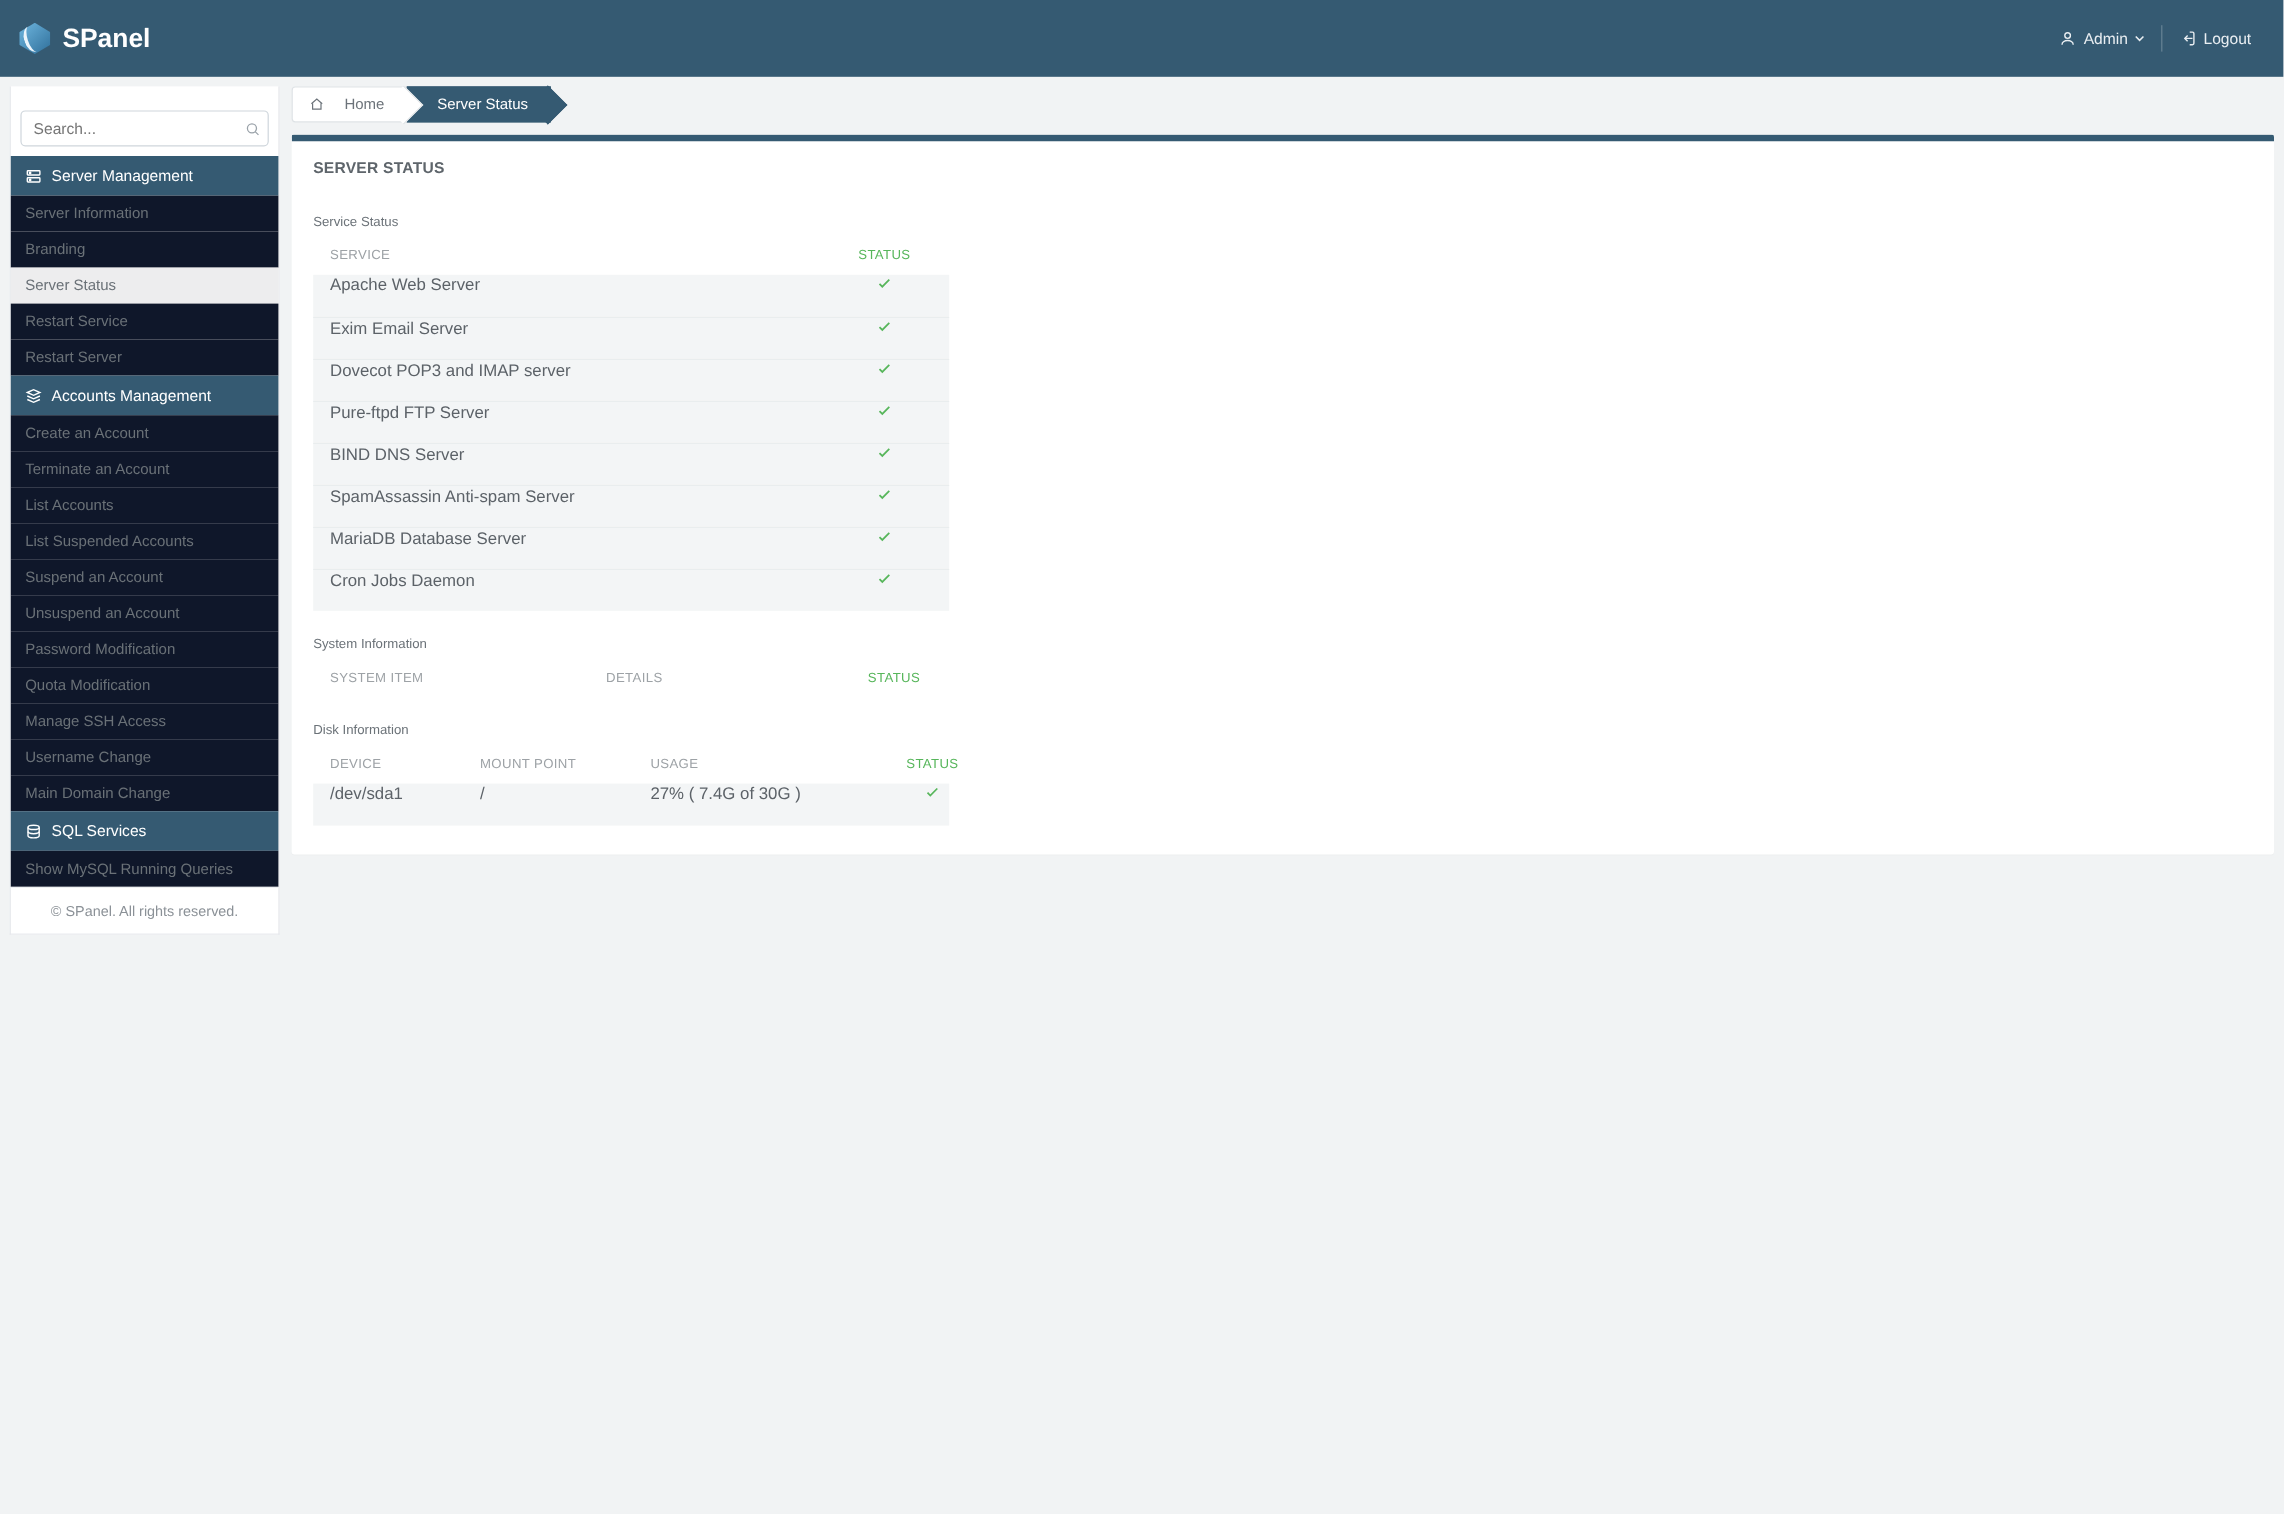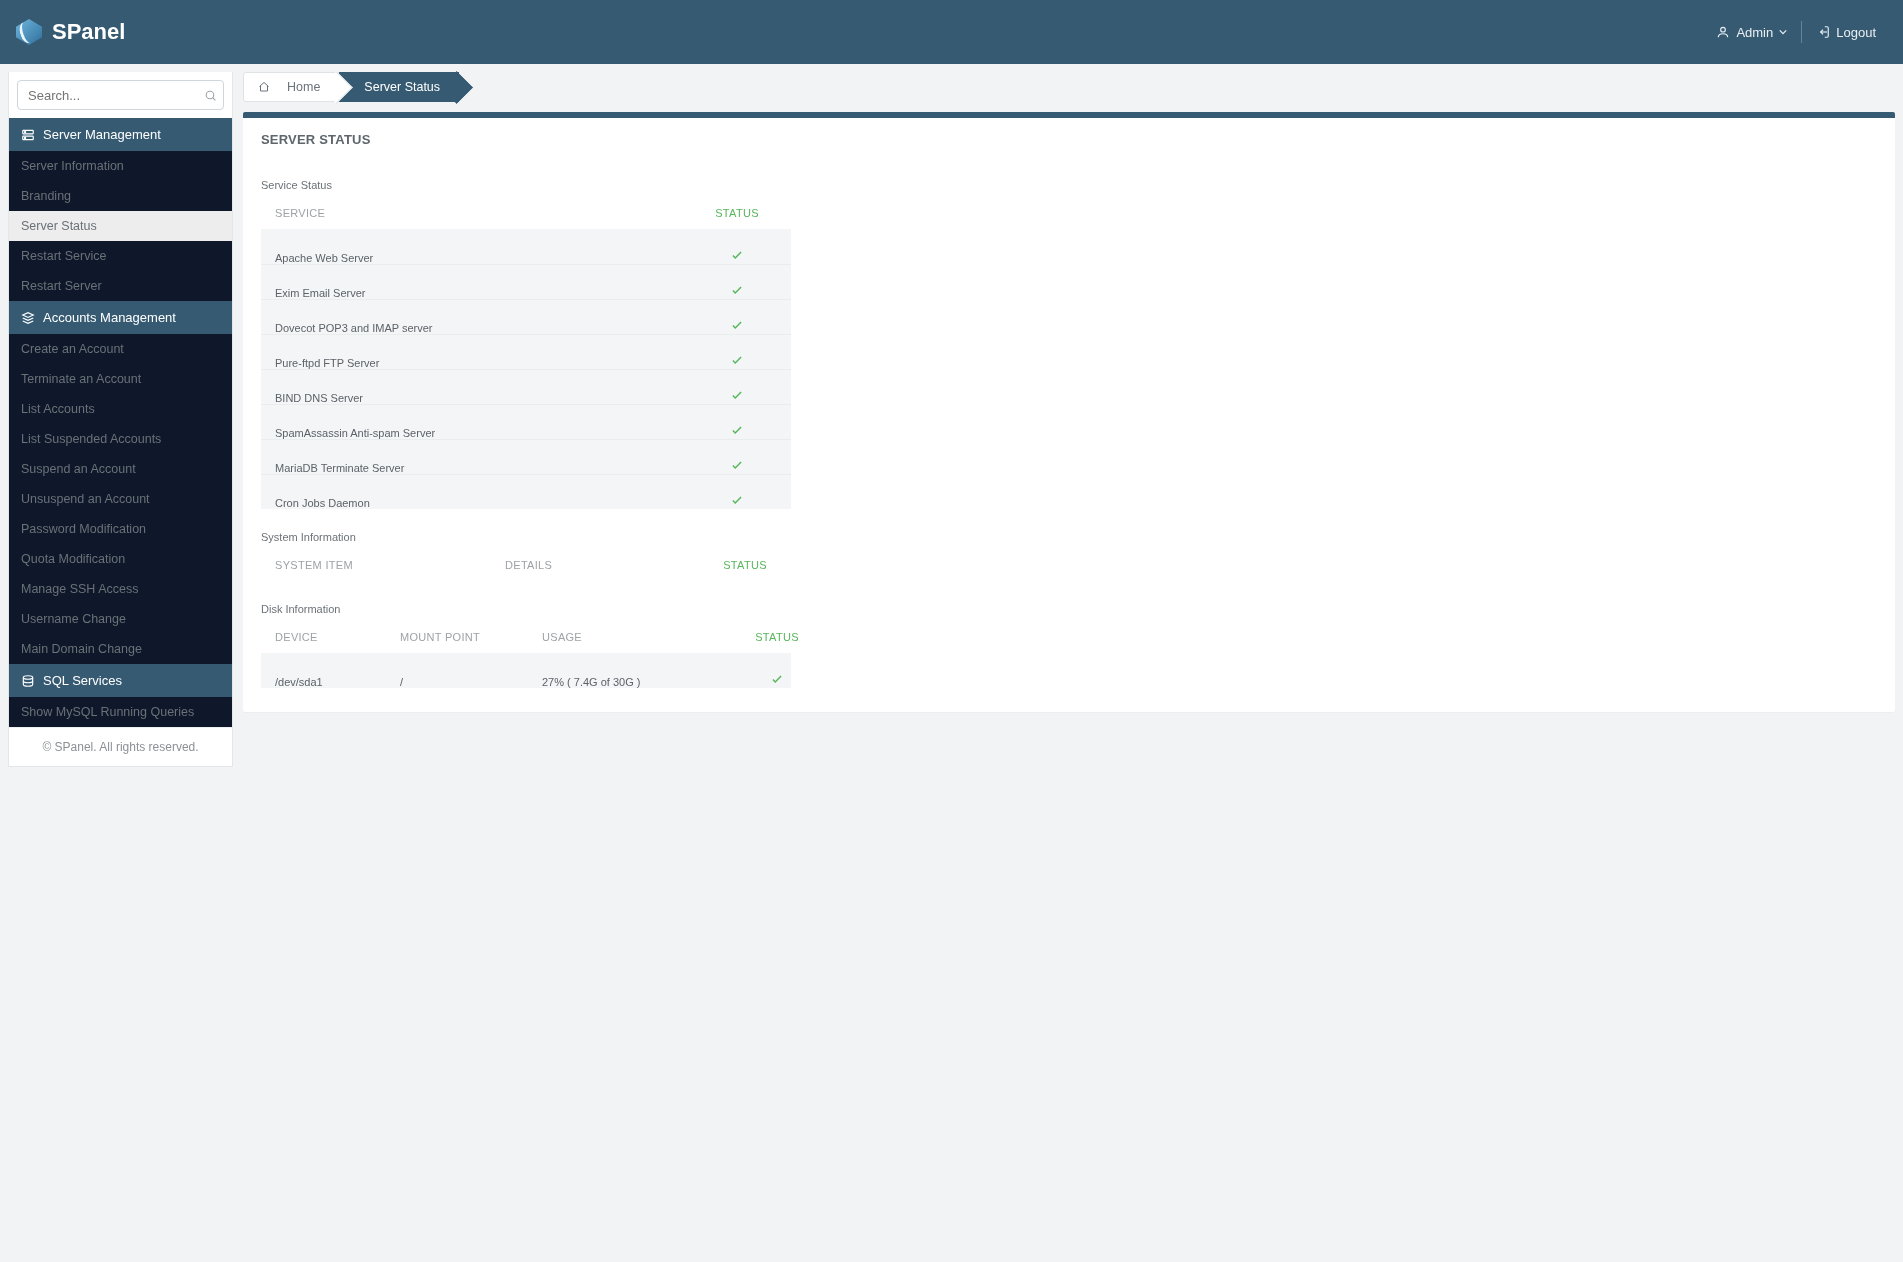--- a/index.html
+++ b/index.html
@@ -11,41 +11,41 @@
 .brand .logo::before{content:"";position:absolute;inset:0;background:linear-gradient(135deg,#6fb7e0,#2f6f9a);clip-path:polygon(50% 0,100% 30%,100% 70%,50% 100%,0 70%,0 30%);border-radius:3px}
 .brand .logo::after{content:"";position:absolute;left:4px;top:2px;width:14px;height:22px;border-left:3px solid #eaf4fb;border-radius:50%/60%;transform:rotate(-18deg)}
 .toplinks{display:flex;align-items:center}
 .toplinks .link{display:flex;align-items:center;gap:6px;padding:7px 11px;color:#e9eef2;font-size:13px;cursor:pointer}
 .toplinks .divider{width:1px;height:22px;background:rgba(255,255,255,.25);margin:0 3px}
 .caret-d{width:8px;height:8px;display:inline-block}
 .ico{display:inline-flex;align-items:center;justify-content:center}
 
 .wrap{display:flex;align-items:flex-start}
 .sidebar{width:225px;background:#fff;border:1px solid #e4e7ea;border-top:none;margin:8px 0 0 8px;min-height:640px;display:flex;flex-direction:column}
-.search{display:flex;align-items:center;border:1px solid #cfd6dc;border-radius:4px;margin:8px 8px 8px 8px;height:30px;padding:0 10px;background:#fff}
+.search{display:flex;align-items:center;border:1px solid #cfd6dc;border-radius:4px;margin:20px 8px 8px 8px;height:30px;padding:0 10px;background:#fff}
 .search input{flex:1;border:none;outline:none;font-size:13px;color:#666;background:transparent}
 .search .sico{color:#9aa2a9}
 .nav-header{background:#355a72;color:#fff;padding:9px 12px;display:flex;align-items:center;gap:8px;font-size:13px}
 .nav-item{padding:8px 12px;color:#6a7177;font-size:12.5px;cursor:pointer;background:#0f172a}
 .nav-item.active{background:#ededee}
 .copyright{padding:12px 10px;text-align:center;color:#8b9197;font-size:12px;border-top:1px solid #eef0f2}
 
 .main{flex:1;padding:8px 8px 30px 10px}
 .breadcrumbs{display:flex;align-items:center;height:30px;margin-bottom:10px}
 .crumb{position:relative;display:flex;align-items:center;gap:17px;padding:0 18px 0 24px;height:30px;background:#fff;border:1px solid #dfe3e6;color:#6c737a;font-size:12.5px;cursor:pointer}
 .crumb:first-child{padding-left:14px;border-top-left-radius:3px;border-bottom-left-radius:3px}
 .crumb::after{content:"";position:absolute;right:-10px;top:3px;width:22px;height:22px;background:#fff;border-top:1px solid #dfe3e6;border-right:1px solid #dfe3e6;transform:rotate(45deg);z-index:1}
 .crumb.last{background:#355a72;color:#fff;border-color:#355a72}
 .crumb.last::after{background:#355a72;border-color:#355a72}
 .panel{background:#fff;border-radius:2px;border-top:6px solid #355a72;padding:0 0 24px;box-shadow:0 1px 0 rgba(0,0,0,.02)}
 .panel-title{padding:14px 18px 10px;color:#5e656b;font-size:13px;font-weight:700;letter-spacing:.2px}
 .section-label{color:#6b7278;font-size:11px;margin:22px 18px 6px}
 .data-table{margin:0 18px;width:530px;max-width:100%}
 .data-table .thead{display:flex;padding:10px 14px 10px;color:#9da2a6;font-size:11px;letter-spacing:.3px}
-.data-table .row{display:flex;align-items:flex-end;background:#f3f5f6;border-top:1px solid #e9edee;padding:0 14px;height:35px;color:#5c6268;font-size:11px}
+.data-table .row{display:flex;align-items:flex-start;background:#f3f5f6;border-top:1px solid #e9edee;padding:0 14px;height:35px;color:#5c6268;font-size:14px}
 .data-table .row:first-of-type{border-top:none}
 .row.highlight{border-bottom:2px solid #d93232}
 .col-a{flex:0 0 230px}
 .col-b{flex:1}
 .col-status{flex:0 0 80px;text-align:center;color:#57b65b}
 
 .sys .col-a{flex:0 0 230px}
 .sys .col-b{flex:0 0 200px}
 .disk .col-a{flex:0 0 125px}
 .disk .col-b{flex:0 0 142px}
@@ -222,21 +222,21 @@
             </div>
             <div class="row">
               <div class="col-a" style="flex:1">SpamAssassin Anti-spam Server</div>
               <div class="col-status"><span class="ico">
                   <svg width="14" height="14" viewBox="0 0 24 24" fill="none" stroke="#57b65b" stroke-width="2.5">
                     <path d="M5 13l4 4 10-10"></path>
                   </svg>
                 </span></div>
             </div>
             <div class="row">
-              <div class="col-a" style="flex:1">MariaDB Terminate Server</div>
+              <div class="col-a" style="flex:1">MariaDB Database Server</div>
               <div class="col-status"><span class="ico">
                   <svg width="14" height="14" viewBox="0 0 24 24" fill="none" stroke="#57b65b" stroke-width="2.5">
                     <path d="M5 13l4 4 10-10"></path>
                   </svg>
                 </span></div>
             </div>
             <div class="row">
               <div class="col-a" style="flex:1">Cron Jobs Daemon</div>
               <div class="col-status"><span class="ico">
                   <svg width="14" height="14" viewBox="0 0 24 24" fill="none" stroke="#57b65b" stroke-width="2.5">

